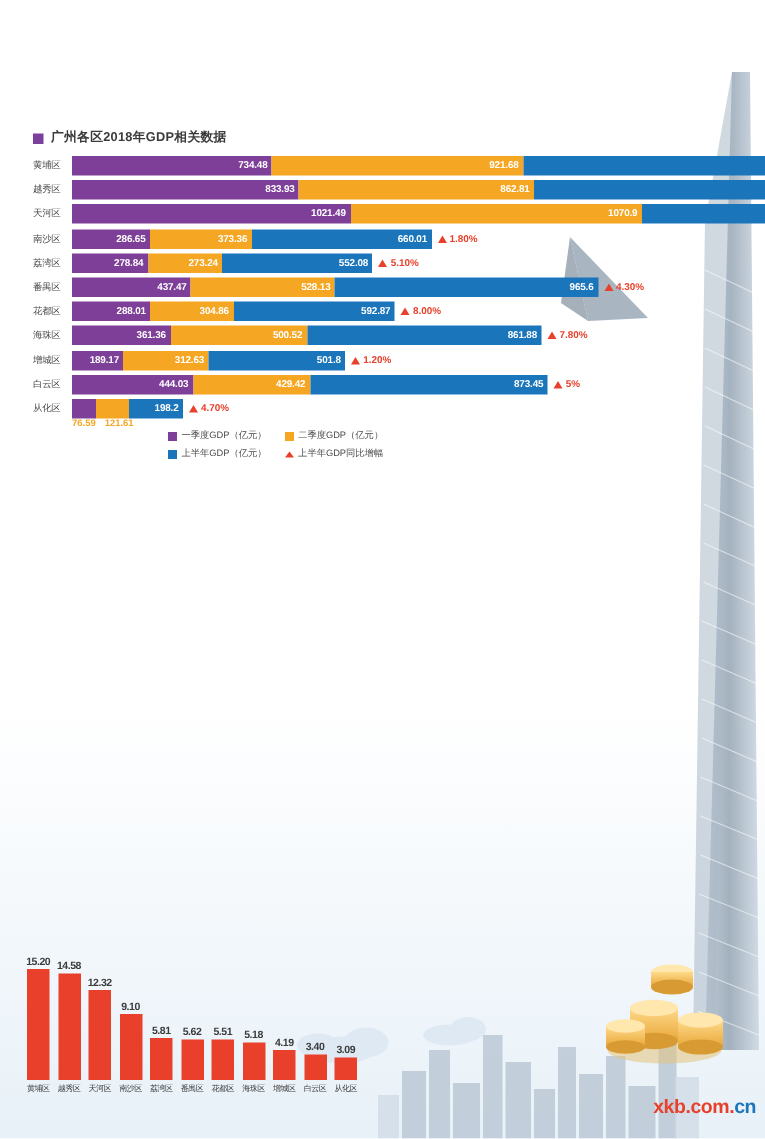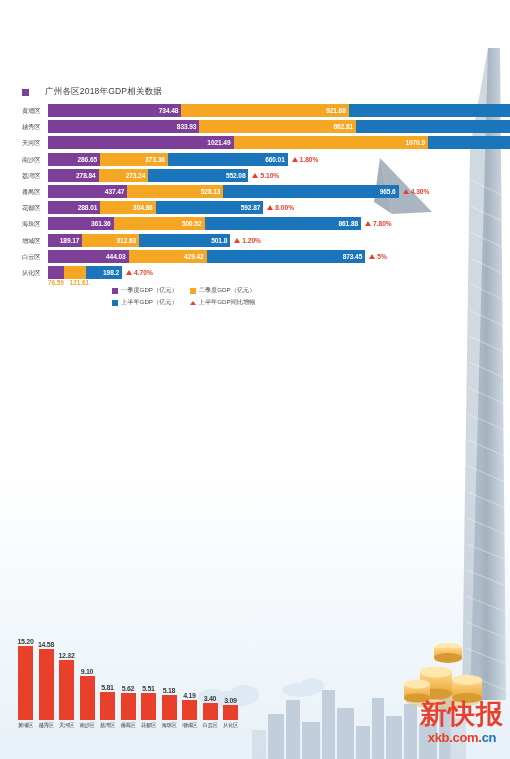--- a/index.html
+++ b/index.html
@@ -15,22 +15,22 @@
   #bg-art { position: absolute; inset: 0; z-index: 0; }
 
   
   #gdp-block {
     position: absolute;
     left: 22px; top: 86px;
     width: 470px;
     z-index: 3;
   }
   .block-title {
-    display: flex; align-items: center; gap: 16px;
-    font-size: 8.5px; color: #3b3b3b; font-weight: normal;
+    display: flex; align-items: center; gap: 5px;
+    font-size: 8.5px; color: #3b3b3b; font-weight: bold;
     margin-bottom: 6px; letter-spacing: .2px;
   }
   .title-swatch {
     width: 7px; height: 7px; background: #7b3f9d; display: inline-block;
   }
 
   .bar-row {
     display: flex; align-items: center;
     height: 13px; margin-bottom: 3.2px;
     position: relative;
@@ -505,15 +505,14 @@
       <div class="pc-lab">番禺区</div>
       <div class="pc-lab">花都区</div>
       <div class="pc-lab">海珠区</div>
       <div class="pc-lab">增城区</div>
       <div class="pc-lab">白云区</div>
       <div class="pc-lab">从化区</div>
     </div>
 </div>
 
 <div id="logo">
-  <div class="logo-main">新快报</div>
   <div class="logo-url"><span>xkb.com.</span><span class="cn">cn</span></div>
 </div>
 
 </body></html>

